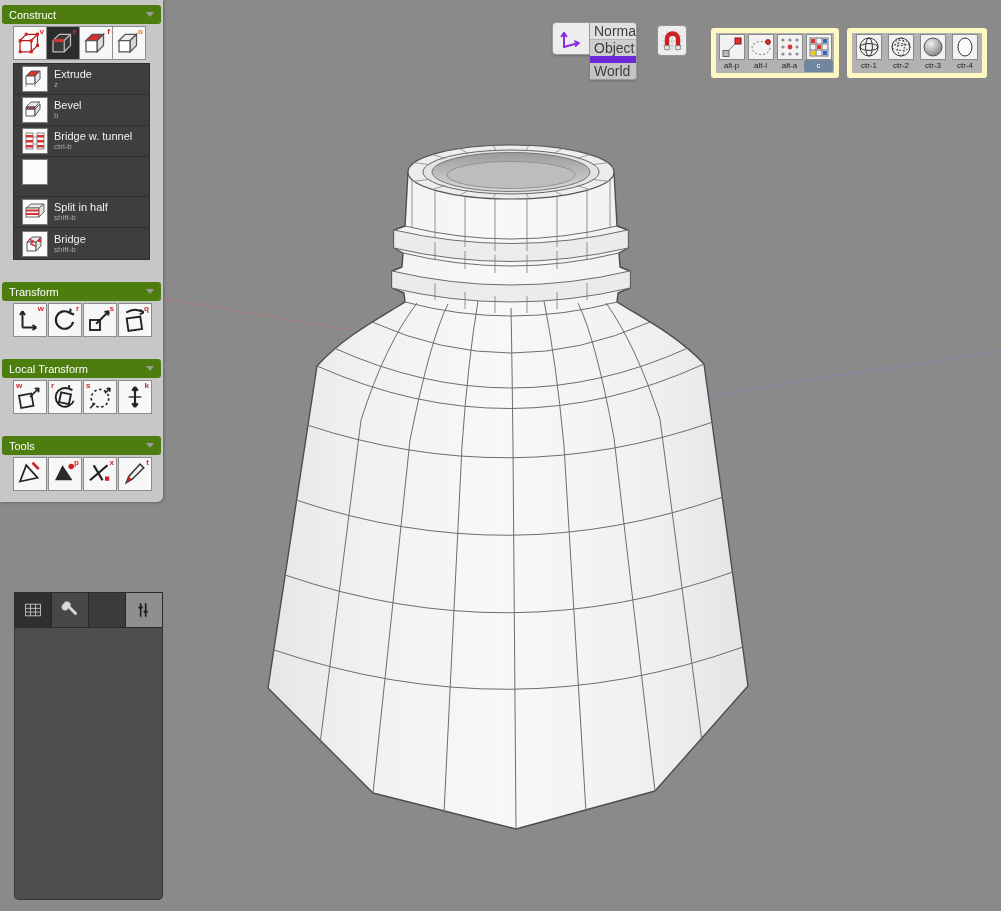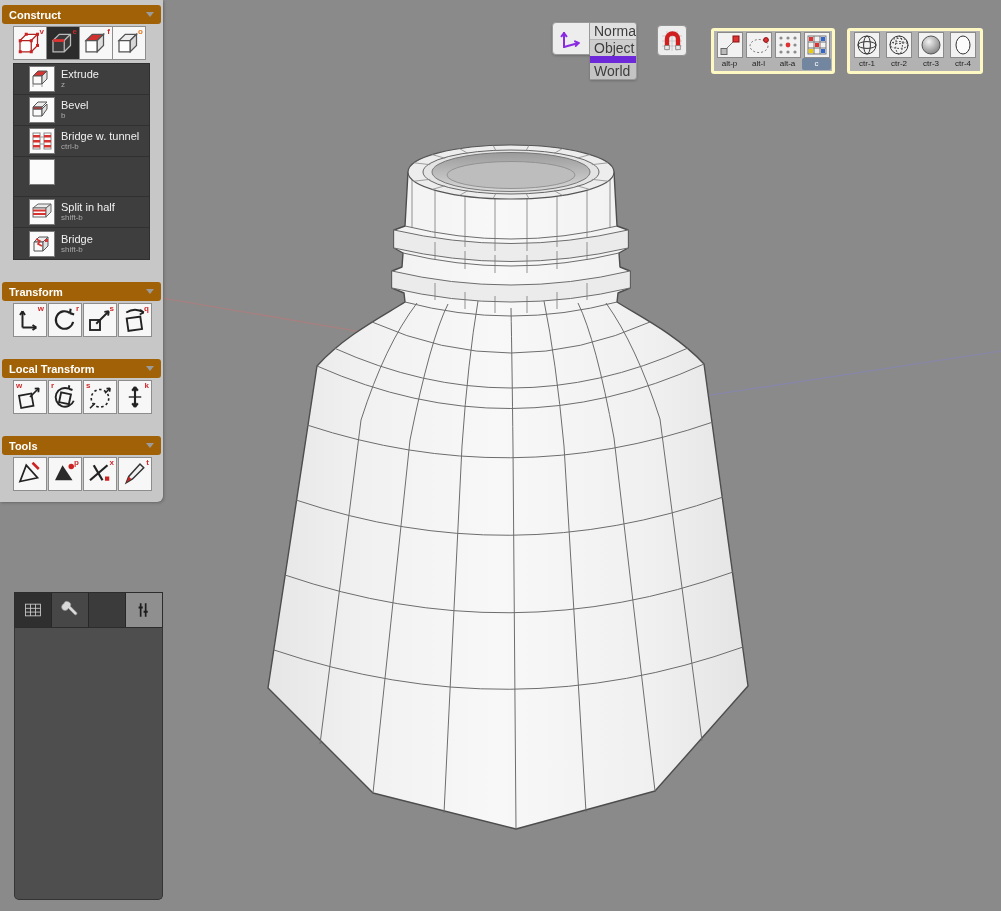--- a/index.html
+++ b/index.html
@@ -19,22 +19,22 @@
   }
 
   
   .sidebar {
     position:absolute; left:0; top:0; width:163px;
     background:#c7c7c7; border-radius:0 0 6px 0;
     padding:3px 0 8px 0;
     box-shadow:1px 1px 3px rgba(0,0,0,.25);
   }
   .panel-header {
-    margin:2px 2px 2px 2px; height:19px; background:#a16207;
-    border-radius:3px; color:#fff; font-size:11px; font-weight:bold;
+    margin:2px 2px 2px 2px; height:19px; background:#4d7c0f;
+    border-radius:3px; color:#fff; font-size:11px; font-weight:normal;
     display:flex; align-items:center; justify-content:space-between;
     padding:0 7px;
   }
   .panel-header + .panel-header, .spacer-top { margin-top:22px; }
   .chev { width:0; height:0; border-left:4px solid transparent;
     border-right:4px solid transparent; border-top:5px solid #9b9b9b; }
 
   .mode-row { display:flex; margin:2px 12px 3px 13px; }
   .mode-tile {
     position:relative; width:34px; height:34px;
@@ -43,21 +43,21 @@
   .mode-tile.dark { background:#2c2c2c; }
   .mode-key {
     position:absolute; top:0px; right:2px; font-size:8px;
     font-weight:bold; color:#cf2a2a;
   }
   .mode-key.orange { color:#e07a1f; }
   .mode-tile svg { width:30px; height:30px; margin:1px; }
 
   .tool-list { margin:0 13px; background:#3e3e3e; border:1px solid #2f2f2f; }
   .tool-row { display:flex; align-items:center; height:31px;
-    border-bottom:1px solid #303030; padding-left:15px; }
+    border-bottom:1px solid #303030; padding-left:8px; }
   .tool-row:last-child { border-bottom:none; }
   .tool-row.empty { height:40px; align-items:flex-start; padding-top:2px; }
   .ticon { width:26px; height:26px; background:#fbfbfb;
     border:1px solid #7b7b7b; margin-right:6px; flex:none; }
   .ticon svg { width:24px; height:24px; }
   .tool-text { display:flex; flex-direction:column; }
   .tool-label { font-size:11px; color:#f1f1f1; line-height:12px; }
   .tool-shortcut { font-size:8px; color:#a9a9a9; line-height:10px; }
 
   .icon-row { display:flex; margin:2px 12px 3px 13px; }
@@ -95,21 +95,21 @@
   .space-opt.o0 { background:#e0e0e0; }
   .space-opt.o1 { background:#cdcdcd; border-top:1px solid #b5b5b5; }
   .space-opt.o2 { background:#c4c4c4; border-top:7px solid #6d28d9; }
 
   .magnet-tile { position:absolute; left:657px; top:25px; width:30px; height:31px;
     background:#ededed; border:1px solid #949494; border-radius:4px;
     display:flex; align-items:center; justify-content:center; }
   .magnet-tile svg { width:26px; height:26px; }
 
   .icon-group { position:absolute; top:28px; background:#b2b2b2;
-    border:3px solid #fef9c3; border-radius:3px; padding:1px; display:flex; }
+    border:5px solid #fef9c3; border-radius:3px; padding:1px; display:flex; }
   .icon-group.g1 { left:711px; }
   .icon-group.g2 { left:847px; }
   .ig-cell { display:flex; flex-direction:column; align-items:center; }
   .g1 .ig-cell { width:29px; } .g2 .ig-cell { width:32px; }
   .ig-tile { width:26px; height:26px; background:#f2f2f2;
     border:1px solid #8a8a8a; }
   .ig-tile svg { width:24px; height:24px; }
   .ig-label { font-size:8px; color:#1e1e1e; height:12px; line-height:12px;
     width:100%; text-align:center; border-radius:2px; }
   .ig-label.active { background:#72869f; color:#fff; }

